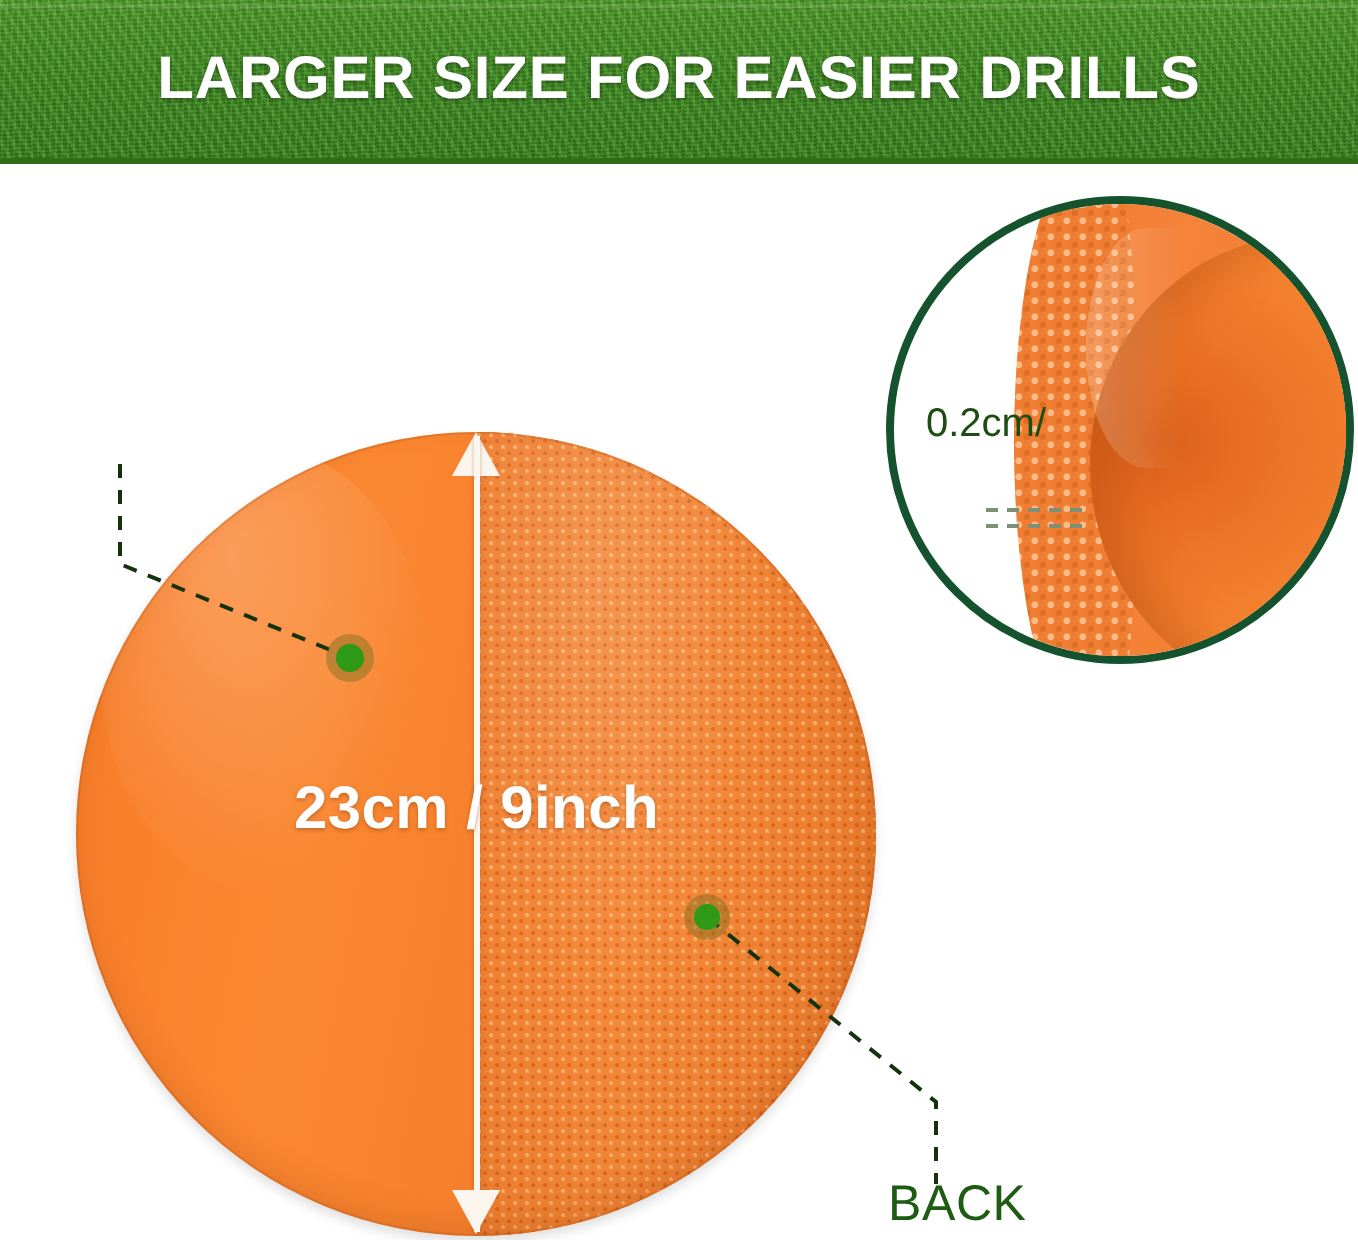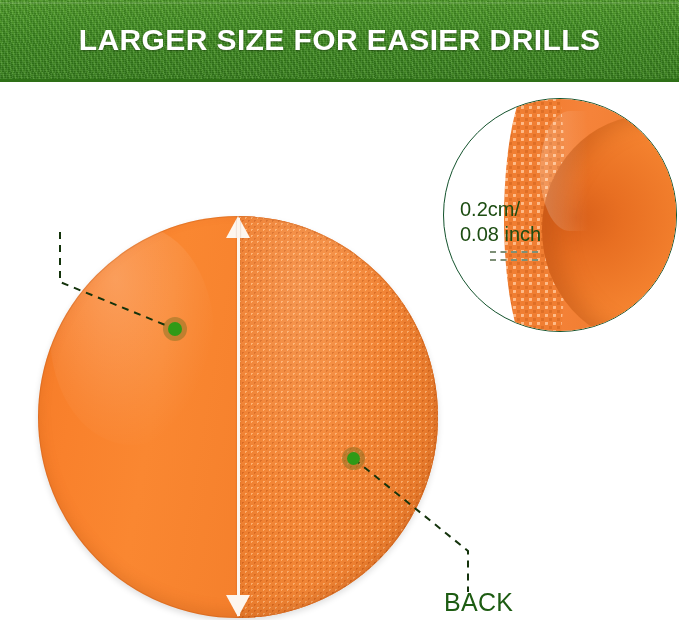--- a/index.html
+++ b/index.html
@@ -227,24 +227,25 @@
     top: 98px;
     width: 236px;
     height: 236px;
   }
   #inset-circle {
     position: absolute;
     left: 0; top: 0;
     width: 234px;
     height: 234px;
     border-radius: 50%;
-    border: 1px solid #14532d;
+    border: 4px solid #14532d;
     background: #ffffff;
     overflow: hidden;
     box-sizing: border-box;
+    text-align: right;
   }
   
   #inset-body {
     position: absolute;
     left: 60px;
     top: -26px;
     width: 250px;
     height: 290px;
     border-radius: 52% 48% 48% 52% / 50% 50% 50% 50%;
     background: linear-gradient(104deg, #f0782a 0%, #f5833a 30%, #ef7a2a 62%, #e8701f 100%);
@@ -319,20 +320,21 @@
       <div id="disc-back">
         <div id="disc-back-gloss"></div>
       </div>
     </div>
     <div id="disc-rim"></div>
   </div>
 
   <div id="dim-arrow-top" class="dim-arrowhead"></div>
   <div id="dim-line"></div>
   <div id="dim-arrow-bottom" class="dim-arrowhead"></div>
+  <div id="dim-label">23cm / 9inch</div>
 
   <svg id="leaders" viewBox="0 0 679 620">
     <polyline points="60,232 60,282 175,329" fill="none" stroke="#14330c" stroke-width="2" stroke-dasharray="7,6"></polyline>
     <polyline points="354,459 468,551 468,592" fill="none" stroke="#14330c" stroke-width="2" stroke-dasharray="7,6"></polyline>
   </svg>
 
   <div id="front-dot"></div>
 
   <div id="back-label">BACK</div>
   <div id="back-dot"></div>
@@ -340,18 +342,17 @@
   <div id="inset">
     <div id="inset-circle">
       <div id="inset-body"></div>
       <div id="inset-texture"></div>
       <div id="inset-inner-bowl"></div>
       <div id="inset-lip"></div>
       <div id="inset-thick-line-1" class="inset-thick-line"></div>
       <div id="inset-thick-line-2" class="inset-thick-line"></div>
       <div id="inset-text">
         <div>0.2cm/</div>
-        <div>0.08 inch</div>
       </div>
     </div>
   </div>
 
 </div>
 
 </body></html>

